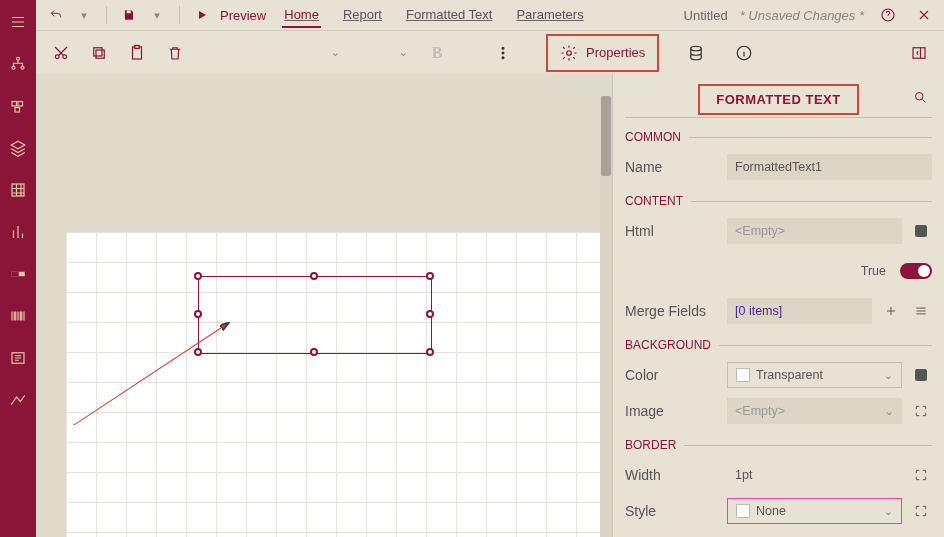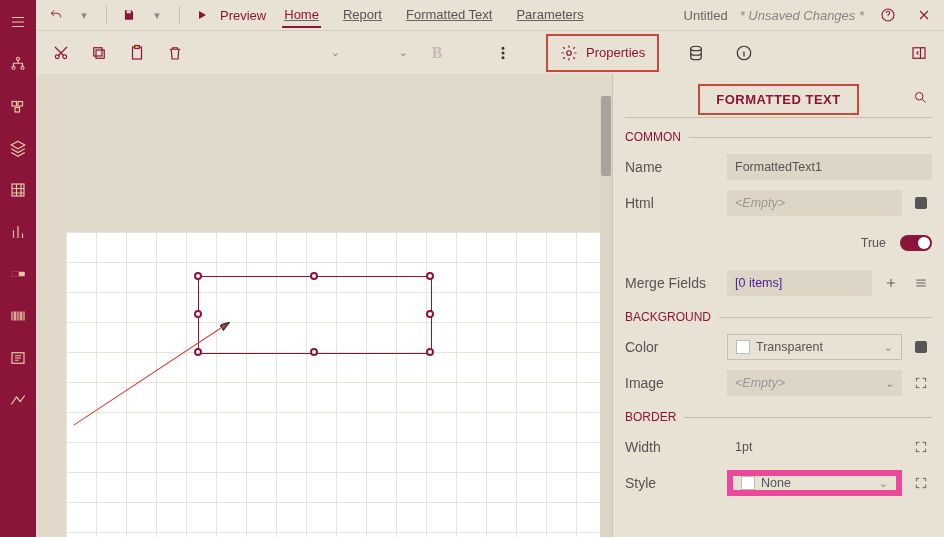--- a/index.html
+++ b/index.html
@@ -122,21 +122,21 @@
 .prop-row {
   display: flex; align-items: center; height: 30px; gap: 8px;
   margin-bottom: 6px;
 }
 .prop-row .label { width: 94px; color: #555; font-size: 14px; }
 .prop-row .field {
   flex: 1; height: 26px; background: #ddd6c6;
   display: flex; align-items: center; padding: 0 8px;
   color: #555; font-size: 12.5px;
 }
-.prop-row .field.ph { color: #999; font-style: italic; }
+.prop-row .field.ph { color: #999; }
 .prop-row .aux { width: 22px; height: 22px; display:flex; align-items:center; justify-content:center; color:#555; cursor:pointer; }
 .prop-row .aux.sq { background:#555; width:12px; height:12px; border-radius:2px; margin:0 5px;}
 .toggle {
   width: 32px; height: 16px; background: #8a1538; border-radius: 8px;
   position: relative; cursor: pointer;
 }
 .toggle .knob {
   position: absolute; right: 2px; top: 2px; width: 12px; height: 12px;
   background: #fff; border-radius: 50%;
 }
@@ -374,20 +374,24 @@
 
   <div class="section-hd">
       <span>COMMON</span>
       <div class="line"></div>
     </div>
   <div class="prop-row">
     <div class="label">Name</div>
     <div class="field">FormattedText1</div>
   </div>
 
+  <div class="section-hd">
+      <span>CONTENT</span>
+      <div class="line"></div>
+    </div>
   <div class="prop-row">
     <div class="label">Html</div>
     <div class="field ph">&lt;Empty&gt;</div>
     <div class="aux sq"></div>
   </div>
   <div class="prop-row" style="height:38px">
     <div class="toglbl">True</div>
     <div class="toggle">
         <div class="knob"></div>
       </div>
@@ -441,21 +445,21 @@
     <div class="label">Width</div>
     <div class="field" style="background:transparent">1pt</div>
     <div class="aux">
         <svg viewBox="0 0 24 24" width="14" height="14">
           <path d="M4 4h5M4 4v5M20 4h-5M20 4v5M4 20h5M4 20v-5M20 20h-5M20 20v-5"></path>
         </svg>
       </div>
   </div>
   <div class="prop-row">
     <div class="label">Style</div>
-    <div class="field" style="border:6px solid #ec4899;background:transparent">
+    <div class="field" style="border:1px solid #ec4899;background:transparent">
       <div class="small-sq"></div>
       <span>None</span>
       <span style="margin-left:auto" class="chev">⌄</span>
     </div>
     <div class="aux">
         <svg viewBox="0 0 24 24" width="14" height="14">
           <path d="M4 4h5M4 4v5M20 4h-5M20 4v5M4 20h5M4 20v-5M20 20h-5M20 20v-5"></path>
         </svg>
       </div>
   </div>

